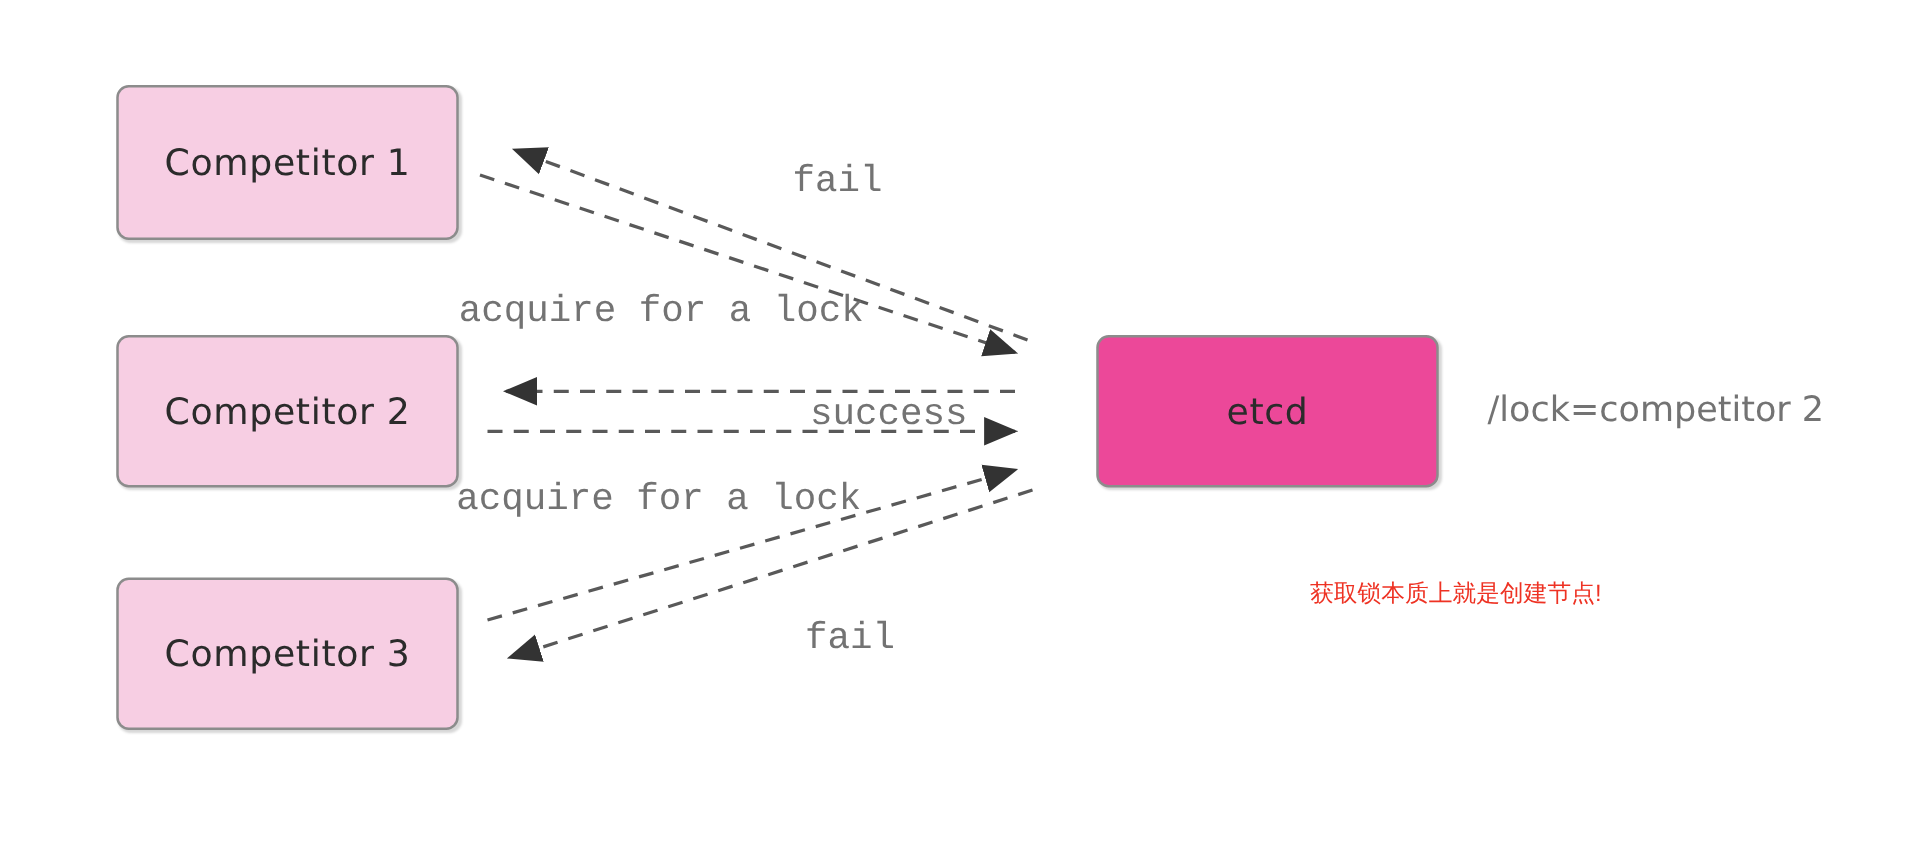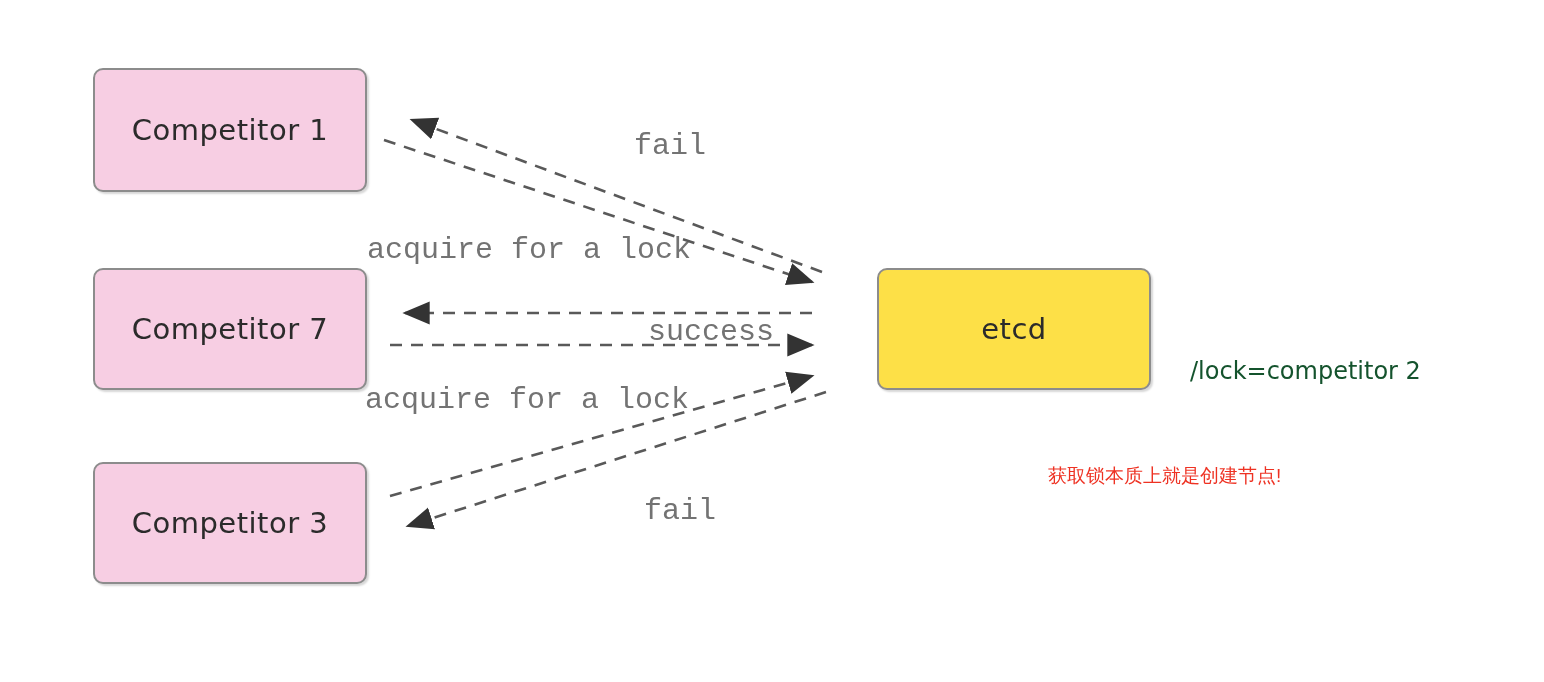--- a/index.html
+++ b/index.html
@@ -46,25 +46,24 @@
     position: absolute;
     font-family: Liberation Mono, monospace;
     font-size: 30px;
     color: #737373;
     white-space: nowrap;
     line-height: 1;
   }
   .side-note {
     position: absolute;
     font-family: "DejaVu Sans", sans-serif;
-    font-size: 24px;
-    color: #14532d;
+    font-size: 28px;
+    color: #737373;
     white-space: nowrap;
     line-height: 1;
-    margin-top: 45px;
   }
   .red-note {
     position: absolute;
     font-family: Liberation Sans, sans-serif;
     font-size: 19px;
     white-space: nowrap;
     line-height: 1;
   }
 </style>
 </head>
@@ -102,28 +101,28 @@
     <g>
       <line x1="826" y1="392" x2="408" y2="526" stroke="#595959" stroke-width="2.6" stroke-dasharray="12 9" marker-end="url(#arrowEnd)"></line>
     </g>
   </svg>
 
   <div class="node-box" style="left:93px; top:68px; width:274px; height:124px; background:#f7cee3;">
     <span class="node-label">Competitor 1</span>
   </div>
 
   <div class="node-box" style="left:93px; top:268px; width:274px; height:122px; background:#f7cee3;">
-    <span class="node-label">Competitor 7</span>
+    <span class="node-label">Competitor 2</span>
   </div>
 
   <div class="node-box" style="left:93px; top:462px; width:274px; height:122px; background:#f7cee3;">
     <span class="node-label">Competitor 3</span>
   </div>
 
-  <div class="node-box" style="left:877px; top:268px; width:274px; height:122px; background:#fde047;">
+  <div class="node-box" style="left:877px; top:268px; width:274px; height:122px; background:#ec4899;">
     <span class="node-label">etcd</span>
   </div>
 
   <div class="edge-label" style="left:634px; top:131px;">fail</div>
 
   <div class="edge-label" style="left:367px; top:235px;">acquire for a lock</div>
 
   <div class="edge-label" style="left:648px; top:281px;margin-top:36px;">success</div>
 
   <div class="edge-label" style="left:365px; top:385px;">acquire for a lock</div>

